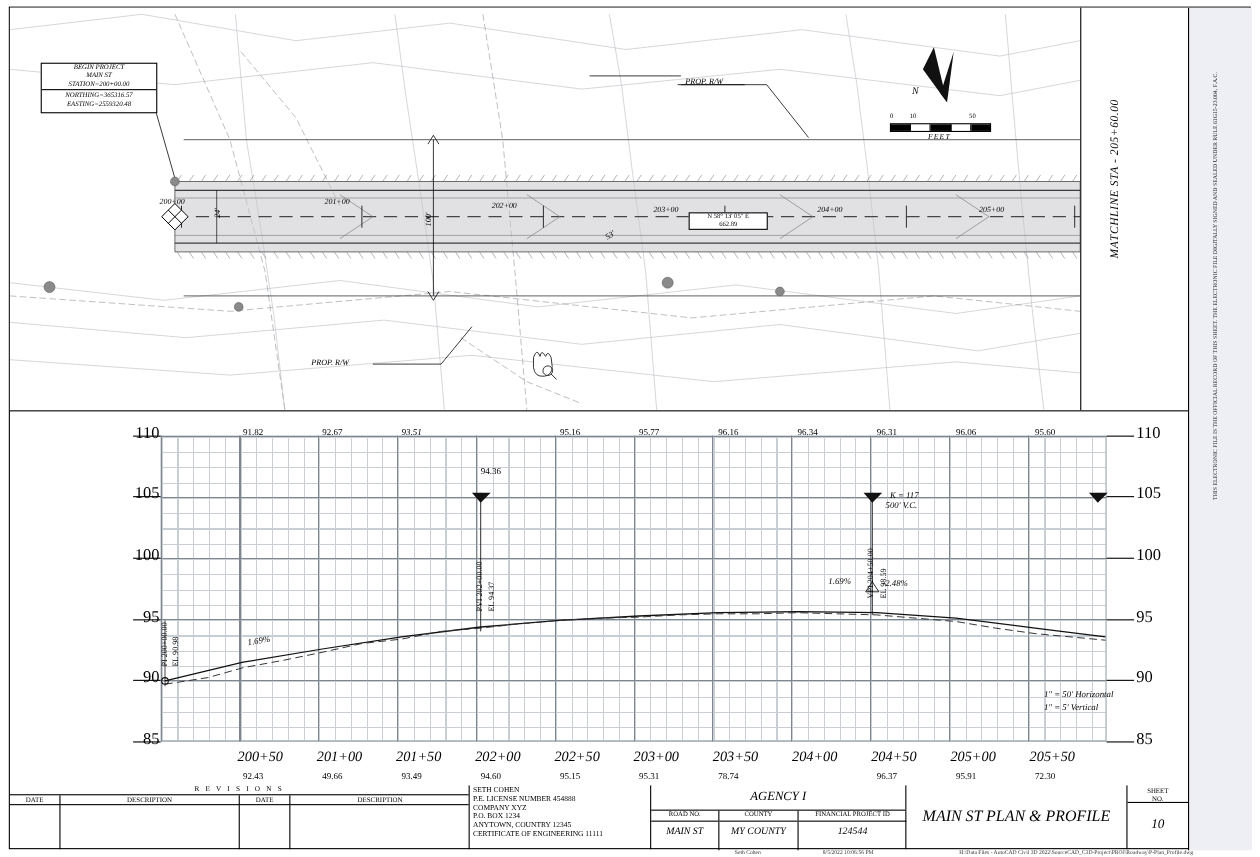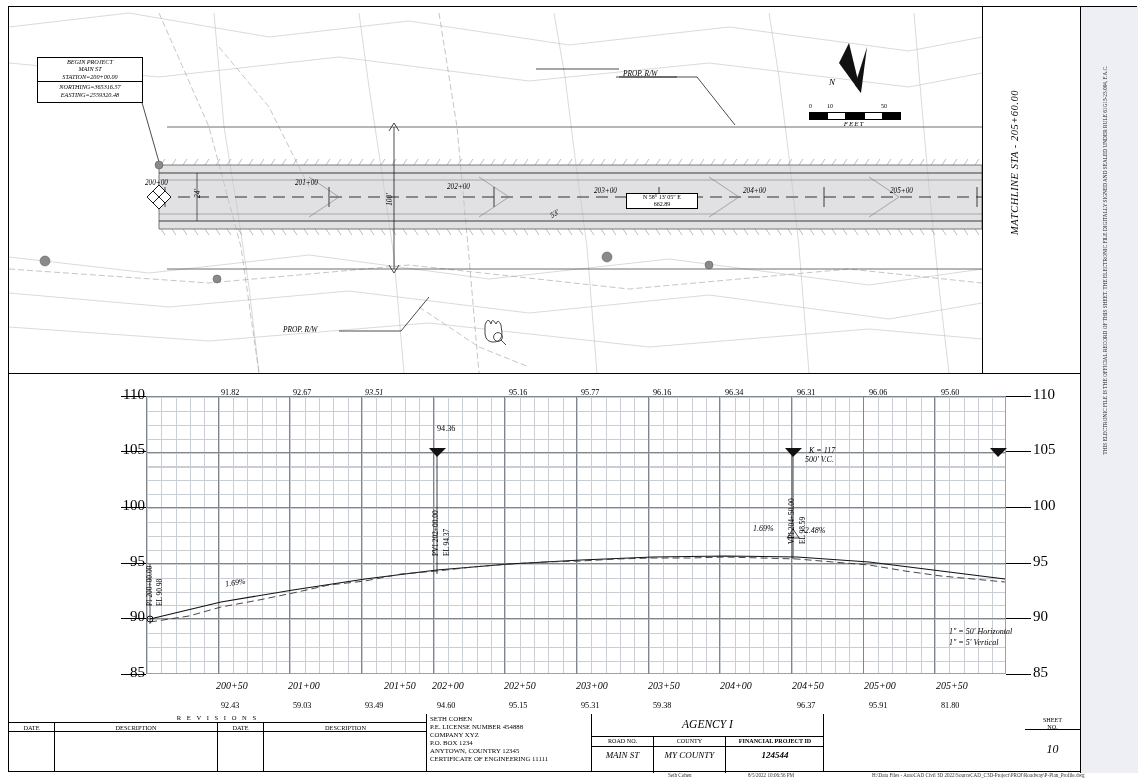--- a/index.html
+++ b/index.html
@@ -27,21 +27,21 @@
     background-image:
       repeating-linear-gradient(to right,#7f868e 0 1px,transparent 1px 71.66px),
       repeating-linear-gradient(to bottom,#7f868e 0 1px,transparent 1px 55.6px);
     pointer-events:none;}
   .elev{position:absolute;font-family:Liberation Serif, serif;font-size:15px;}
   .elev.l{text-align:right;width:30px;}
   .elev.r{text-align:left;width:30px;}
   .elevline{position:absolute;height:0;border-top:1px solid #000;}
   .topval{position:absolute;font-family:"Liberation Serif",serif;font-size:8.2px;}
   .botval{position:absolute;font-family:"Liberation Serif",serif;font-size:8.2px;}
-  .stalbl{position:absolute;font-family:"Liberation Serif",serif;font-size:10px;font-style:italic;}
+  .stalbl{position:absolute;font-family:"Liberation Serif",serif;font-size:13px;font-style:italic;}
   .vnote{position:absolute;font-family:"Liberation Serif",serif;font-size:7.4px;transform:rotate(-90deg);transform-origin:left top;white-space:nowrap;}
   .note{position:absolute;font-family:"Liberation Serif",serif;font-size:8px;font-style:italic;white-space:nowrap;}
   
   .tblock{position:absolute;left:9px;top:714px;width:1071px;height:58px;}
   .tb-rev{position:absolute;left:0;top:0;width:418px;height:58px;border-right:1px solid #000;box-sizing:border-box;}
   .tb-rev .hdr{position:absolute;left:0;top:0;width:100%;height:9px;border-bottom:1px solid #000;box-sizing:border-box;
     font-family:"Liberation Serif",serif;font-size:6.6px;text-align:center;letter-spacing:2px;}
   .tb-rev .row{position:absolute;left:0;top:9px;width:100%;height:9px;border-bottom:1px solid #000;box-sizing:border-box;}
   .tb-rev .cell{position:absolute;top:0;height:9px;font-family:"Liberation Serif",serif;font-size:6.3px;text-align:center;
     line-height:9px;border-right:1px solid #000;box-sizing:border-box;}
@@ -327,41 +327,41 @@
     <div class="vnote" style="left:789px;top:170px;">EL 98.59</div>
 
     <div class="note" style="left:744px;top:150px;">1.69%</div>
     <div class="note" style="left:793px;top:152px;">-2.48%</div>
 
     <div class="note" style="left:940px;top:253px;">1" = 50' Horizontal</div>
     <div class="note" style="left:940px;top:264px;">1" = 5' Vertical</div>
 
     <div class="stalbl" style="left:207px;top:306px;">200+50</div>
     <div class="stalbl" style="left:279px;top:306px;">201+00</div>
-    <div class="stalbl" style="left:351px;top:306px;margin-left:24px;">201+50</div>
+    <div class="stalbl" style="left:351px;top:306px;">201+50</div>
     <div class="stalbl" style="left:423px;top:306px;">202+00</div>
     <div class="stalbl" style="left:495px;top:306px;">202+50</div>
     <div class="stalbl" style="left:567px;top:306px;">203+00</div>
     <div class="stalbl" style="left:639px;top:306px;">203+50</div>
     <div class="stalbl" style="left:711px;top:306px;">204+00</div>
     <div class="stalbl" style="left:783px;top:306px;">204+50</div>
     <div class="stalbl" style="left:855px;top:306px;">205+00</div>
     <div class="stalbl" style="left:927px;top:306px;">205+50</div>
 
     <div class="botval" style="left:212px;top:327px;">92.43</div>
-    <div class="botval" style="left:284px;top:327px;">59.03</div>
+    <div class="botval" style="left:284px;top:327px;">49.66</div>
     <div class="botval" style="left:356px;top:327px;">93.49</div>
     <div class="botval" style="left:428px;top:327px;">94.60</div>
     <div class="botval" style="left:500px;top:327px;">95.15</div>
     <div class="botval" style="left:572px;top:327px;">95.31</div>
-    <div class="botval" style="left:644px;top:327px;">59.38</div>
+    <div class="botval" style="left:644px;top:327px;">78.74</div>
     <div class="botval" style="left:716px;top:327px;margin-top:44px;">96.13</div>
     <div class="botval" style="left:788px;top:327px;">96.37</div>
     <div class="botval" style="left:860px;top:327px;">95.91</div>
-    <div class="botval" style="left:932px;top:327px;">81.80</div>
+    <div class="botval" style="left:932px;top:327px;">72.30</div>
   </div>
 
   <div class="tblock">
     <div class="tb-rev">
       <div class="hdr">R E V I S I O N S</div>
       <div class="row">
         <div class="cell" style="left:0;width:46px;">DATE</div>
         <div class="cell" style="left:46px;width:163px;">DESCRIPTION</div>
         <div class="cell" style="left:209px;width:46px;">DATE</div>
         <div class="cell" style="left:255px;width:163px;border-right:none;">DESCRIPTION</div>
@@ -385,27 +385,30 @@
       <div class="aname">AGENCY I</div>
       <div class="sub">
         <div class="c" style="left:0;width:62px;">
           <div class="ch">ROAD NO.</div>
           <div class="cv">MAIN ST</div>
         </div>
         <div class="c" style="left:62px;width:72px;">
           <div class="ch">COUNTY</div>
           <div class="cv">MY COUNTY</div>
         </div>
-        <div class="c" style="left:134px;width:98px;border-right:none;font-weight:bold;">
+        <div class="c" style="left:134px;width:98px;border-right:none;">
           <div class="ch">FINANCIAL PROJECT ID</div>
           <div class="cv">124544</div>
         </div>
       </div>
     </div>
 
+    <div class="tb-title">
+      <span>MAIN ST PLAN &amp; PROFILE</span>
+    </div>
 
     <div class="tb-sheet">
       <div class="h">
         <div>SHEET</div>
         <div>NO.</div>
       </div>
       <div class="n">10</div>
     </div>
   </div>
 

